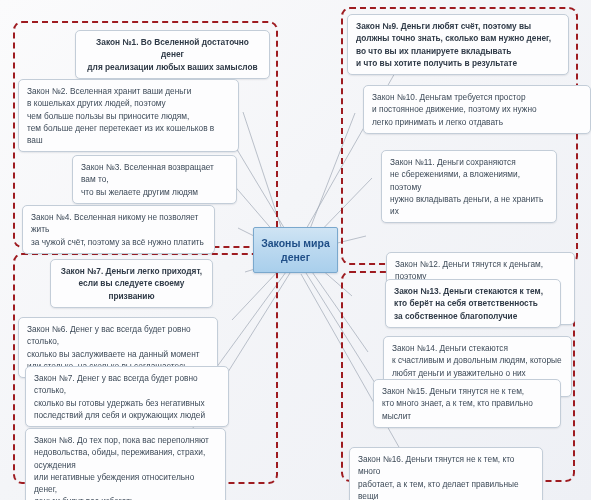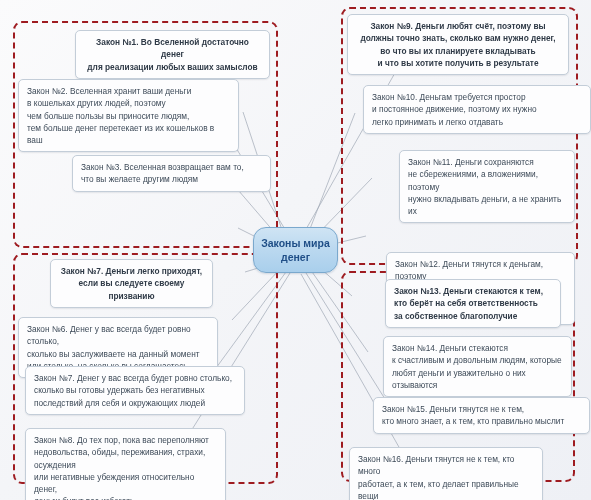--- a/index.html
+++ b/index.html
@@ -38,21 +38,21 @@
     z-index: 5;
     white-space: pre-line;
   }
   .node.bold { font-weight: bold; color: #2f3a47; text-align: center; }
   
   #center {
     position: absolute;
     left: 253px; top: 227px;
     width: 85px; height: 46px;
     border: 1px solid #7aa8cd;
-    border-radius: 13px;
+    border-radius: 2px;
     background: linear-gradient(180deg,#cfe4f4 0%, #bcd9f0 45%, #a9cfec 100%);
     color: #1f4e87;
     font-weight: bold;
     font-size: 10.5px;
     line-height: 14px;
     display: flex; align-items: center; justify-content: center;
     text-align: center;
     z-index: 7;
     box-shadow: 0 1px 2px rgba(40,70,110,0.18);
   }
@@ -94,64 +94,66 @@
   </div>
 
   <div class="node bold" style="left:62px; top:30px; width:195px;margin-left:13px;">Закон №1. Во Вселенной достаточно денег
 для реализации любых ваших замыслов</div>
 
   <div class="node" style="left:18px; top:79px; width:221px;">Закон №2. Вселенная хранит ваши деньги
 в кошельках других людей, поэтому
 чем больше пользы вы приносите людям,
 тем больше денег перетекает из их кошельков в ваш</div>
 
-  <div class="node" style="left:72px; top:155px; width:199px;">Закон №3. Вселенная возвращает вам то,
+  <div class="node" style="left:72px; top:155px; width:165px;">Закон №3. Вселенная возвращает вам то,
 что вы желаете другим людям</div>
 
+  <div class="node" style="left:22px; top:205px; width:193px;">Закон №4. Вселенная никому не позволяет жить
+за чужой счёт, поэтому за всё нужно платить</div>
 
   <div class="node bold" style="left:50px; top:259px; width:163px;">Закон №7. Деньги легко приходят,
 если вы следуете своему призванию</div>
 
   <div class="node" style="left:18px; top:317px; width:200px;">Закон №6. Денег у вас всегда будет ровно столько,
 сколько вы заслуживаете на данный момент
 или столько, на сколько вы соглашаетесь</div>
 
-  <div class="node" style="left:25px; top:366px; width:220px;">Закон №7. Денег у вас всегда будет ровно столько,
+  <div class="node" style="left:25px; top:366px; width:204px;">Закон №7. Денег у вас всегда будет ровно столько,
 сколько вы готовы удержать без негативных
 последствий для себя и окружающих людей</div>
 
   <div class="node" style="left:25px; top:428px; width:201px;">Закон №8. До тех пор, пока вас переполняют
 недовольства, обиды, переживания, страхи, осуждения
 или негативные убеждения относительно денег,
 деньги будут вас избегать</div>
 
-  <div class="node bold" style="left:347px; top:14px; width:222px; text-align:center;">Закон №9. Деньги любят счёт, поэтому вы
+  <div class="node bold" style="left:347px; top:14px; width:222px; text-align:left;">Закон №9. Деньги любят счёт, поэтому вы
 должны точно знать, сколько вам нужно денег,
 во что вы их планируете вкладывать
 и что вы хотите получить в результате</div>
 
   <div class="node" style="left:363px; top:85px; width:228px;">Закон №10. Деньгам требуется простор
 и постоянное движение, поэтому их нужно
 легко принимать и легко отдавать</div>
 
-  <div class="node" style="left:381px; top:150px; width:176px;margin-left:18px;">Закон №11. Деньги сохраняются
+  <div class="node" style="left:381px; top:150px; width:176px;">Закон №11. Деньги сохраняются
 не сбережениями, а вложениями, поэтому
 нужно вкладывать деньги, а не хранить их</div>
 
   <div class="node" style="left:386px; top:212px; width:189px;margin-top:40px;">Закон №12. Деньги тянутся к деньгам, поэтому
 чем больше вы вкладываете в себя,
 тем больше денег притягиваете в свою жизнь</div>
 
   <div class="node bold" style="left:385px; top:279px; width:176px; text-align:left;">Закон №13. Деньги стекаются к тем,
 кто берёт на себя ответственность
 за собственное благополучие</div>
 
   <div class="node" style="left:383px; top:336px; width:189px;">Закон №14. Деньги стекаются
 к счастливым и довольным людям, которые
 любят деньги и уважительно о них отзываются</div>
 
-  <div class="node" style="left:373px; top:397px; width:217px;">Закон №15. Деньги тянутся не к тем,
+  <div class="node" style="left:373px; top:379px; width:188px;">Закон №15. Деньги тянутся не к тем,
 кто много знает, а к тем, кто правильно мыслит</div>
 
   <div class="node" style="left:349px; top:447px; width:194px;">Закон №16. Деньги тянутся не к тем, кто много
 работает, а к тем, кто делает правильные вещи</div>
 
 </div>
 
 </body></html>

